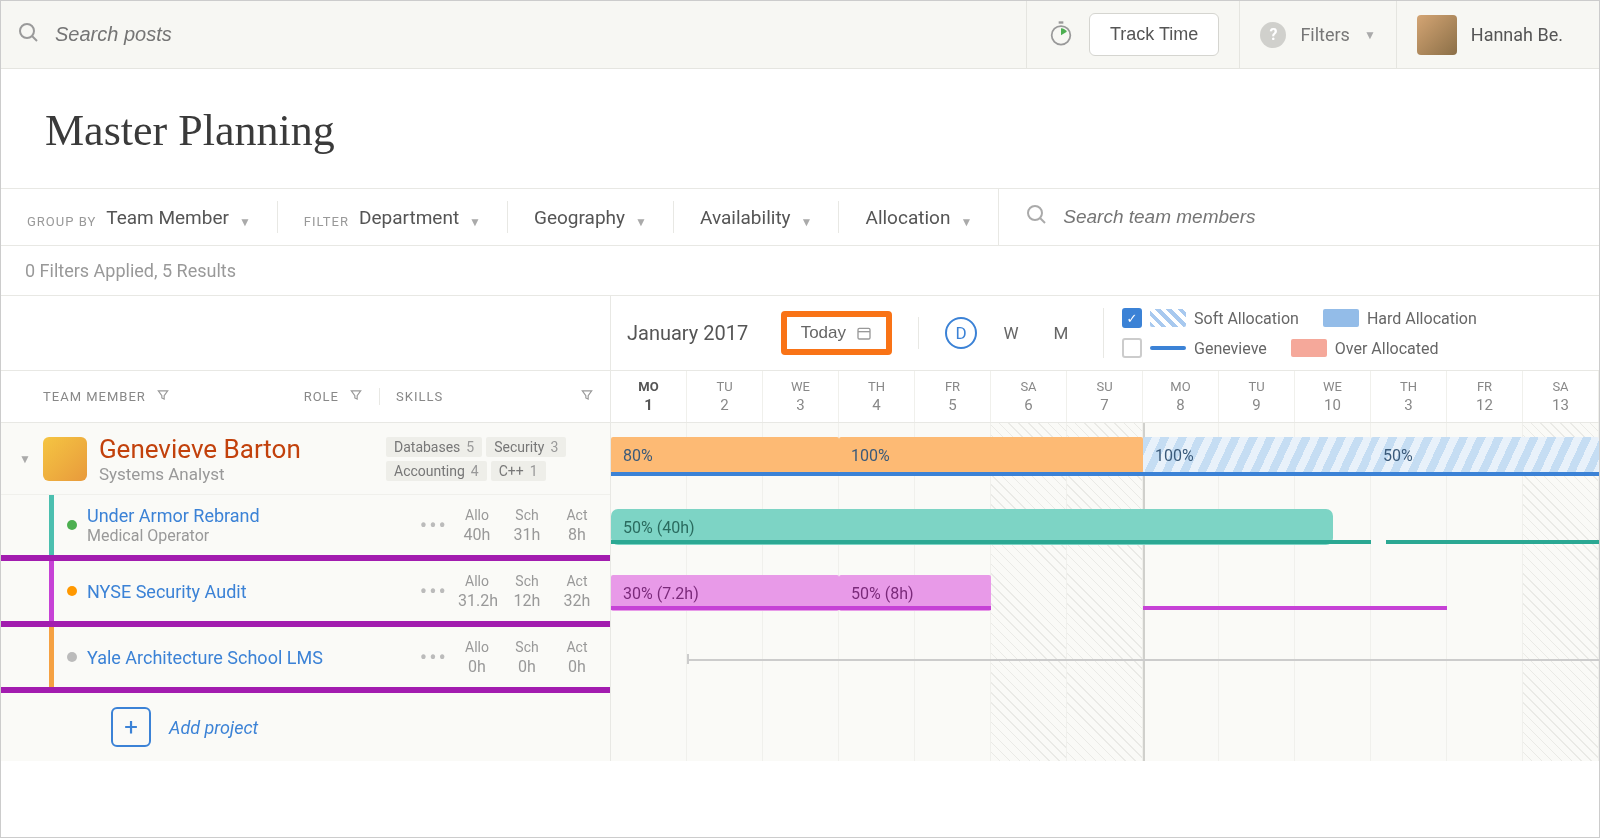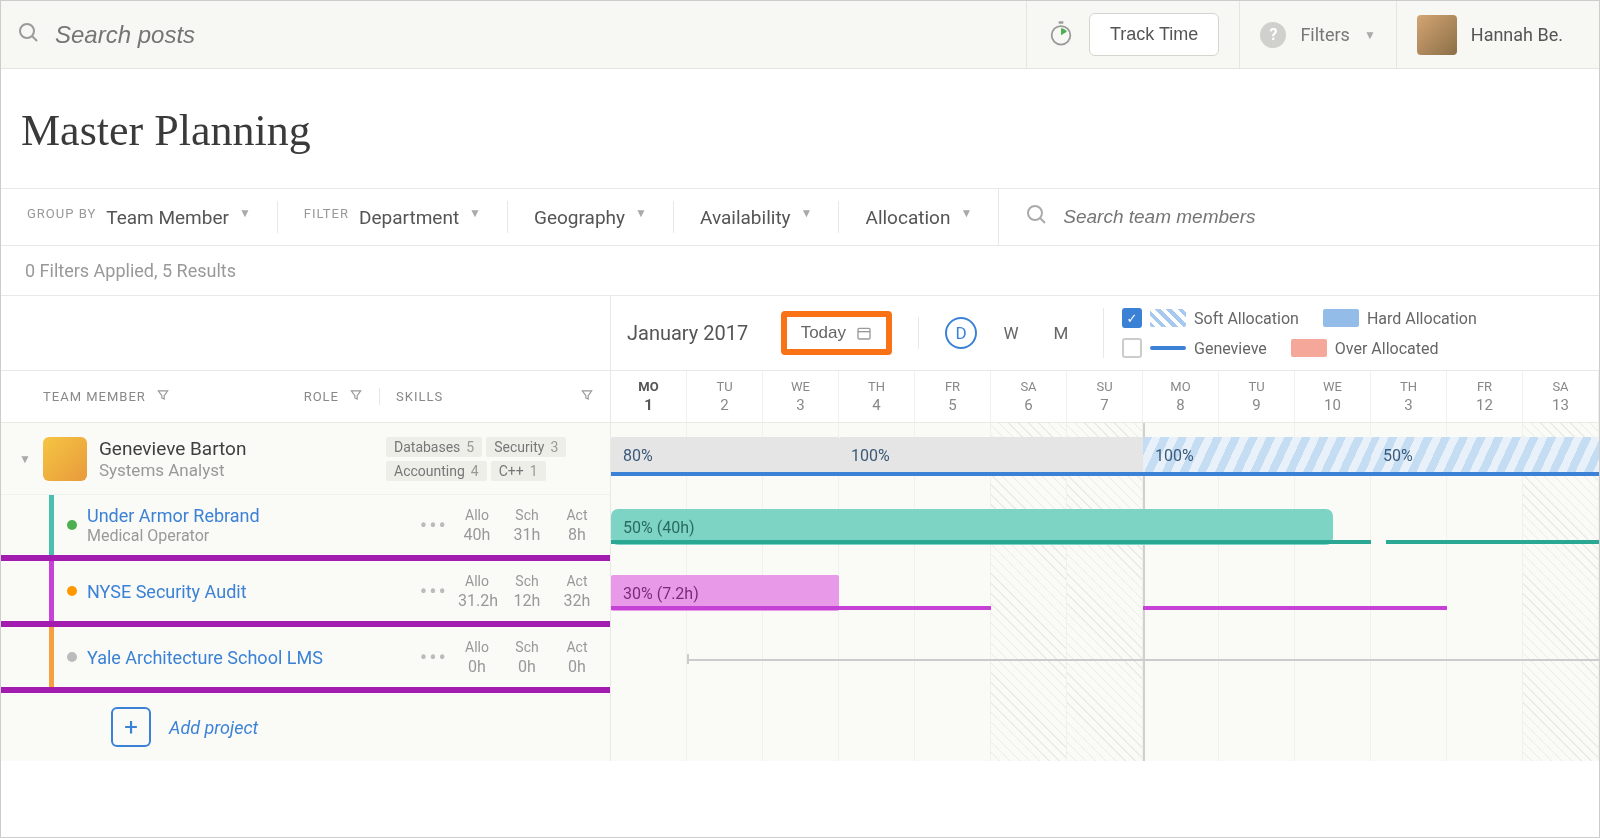--- a/index.html
+++ b/index.html
@@ -1,34 +1,34 @@
 <!DOCTYPE html>
 <html><head>
 <meta charset="utf-8">
 <style>
 * { box-sizing: border-box; margin: 0; padding: 0; }
 body { font-family: -apple-system, BlinkMacSystemFont, "Segoe UI", Roboto, sans-serif; color: #4a4a4a; background: #fff; width: 1600px; height: 838px; overflow: hidden; border: 1px solid #ccc; }
 .topbar { height: 68px; background: #f7f7f3; border-bottom: 1px solid #e5e5e0; display: flex; align-items: center; padding: 0 16px; }
 .search-wrap { flex: 1; display: flex; align-items: center; gap: 14px; }
 .search-icon svg { width: 24px; height: 24px; stroke: #9a9a9a; fill: none; stroke-width: 2; }
-.search-input { border: none; background: transparent; font-size: 24px; font-style: italic; color: #9a9a9a; outline: none; width: 400px; }
+.search-input { border: none; background: transparent; font-size: 20px; font-style: italic; color: #9a9a9a; outline: none; width: 400px; }
 .topbar-right { display: flex; align-items: center; height: 100%; }
 .topbar-seg { border-left: 1px solid #e5e5e0; height: 100%; display: flex; align-items: center; padding: 3px 20px; gap: 14px; }
 .timer-icon { width: 28px; height: 28px; }
 .track-btn { background: #fff; border: 1px solid #d5d5d0; border-radius: 6px; padding: 10px 20px; font-size: 18px; color: #555; cursor: pointer; }
 .help-circle { width: 26px; height: 26px; border-radius: 50%; background: #d0d0cc; color: #fff; display: flex; align-items: center; justify-content: center; font-size: 16px; font-weight: bold; }
 .support-label { font-size: 18px; color: #777; }
 .chev { color: #aaa; font-size: 12px; }
 .avatar { width: 40px; height: 40px; border-radius: 4px; background: linear-gradient(135deg,#d4a574,#8b6f47); }
 .user-name { font-size: 18px; color: #555; }
 
-.page-title { font-family: Georgia, serif; font-size: 44px; font-weight: 400; color: #3a3a3a; padding: 36px 20px 32px; }
+.page-title { font-family: Georgia, serif; font-size: 44px; font-weight: 400; color: #3a3a3a; padding: 36px 44px 32px; }
 
 .filter-bar { border-top: 1px solid #e8e8e4; border-bottom: 1px solid #e8e8e4; height: 58px; display: flex; align-items: center; padding: 0 26px; gap: 0; }
-.filter-group { display: flex; align-items: flex-start; gap: 10px; padding-right: 26px; }
+.filter-group { display: flex; align-items: flex-end; gap: 10px; padding-right: 26px; }
 .filter-label { font-size: 13px; color: #999; letter-spacing: 1px; }
 .filter-val { font-size: 19px; color: #555; }
 .filter-sep { width: 1px; height: 32px; background: #e8e8e4; margin-right: 26px; }
 .search-members { display: flex; align-items: center; gap: 14px; margin-left: auto; padding-left: 26px; border-left: 1px solid #e8e8e4; height: 100%; flex:1;}
 .search-members input { border: none; font-size: 19px; font-style: italic; color: #9a9a9a; outline: none; }
 
 .results-bar { padding: 14px 24px; font-size: 18px; color: #999; border-bottom: 1px solid #e8e8e4; }
 
 .timeline-header { display: flex; border-bottom: 1px solid #e8e8e4; }
 .left-pane { width: 610px; flex-shrink: 0; border-right: 1px solid #e8e8e4; }
@@ -66,21 +66,21 @@
 .body-right { flex: 1; position: relative; }
 .grid-bg { position: absolute; inset: 0; display: flex; }
 .grid-col { flex: 1; border-right: 1px solid #f0f0ec; }
 .grid-col.weekend { background: repeating-linear-gradient(45deg,transparent,transparent 6px,#eaeae6 6px,#eaeae6 7px); }
 .week-divider { position: absolute; top: 0; bottom: 0; width: 2px; background: #d0d0cc; left: calc(100% / 13 * 7); }
 
 .member-row { display: flex; align-items: center; padding: 10px 14px 10px 18px; gap: 12px; border-bottom: 1px solid #f0f0ec; min-height: 72px; }
 .collapse-arrow { color: #aaa; font-size: 12px; cursor: pointer; }
 .member-avatar { width: 44px; height: 44px; border-radius: 6px; background: linear-gradient(135deg,#f5c542,#e89a3c); flex-shrink: 0; }
 .member-info { flex: 1; }
-.member-name { font-size: 19px; color: #404040; }
+.member-name { font-size: 26px; color: #c2410c; }
 .member-role { font-size: 17px; color: #999; }
 .skills { display: flex; flex-wrap: wrap; gap: 4px; width: 210px; }
 .skill-tag { background: #eeeee9; border-radius: 2px; padding: 2px 8px; font-size: 14px; color: #777; display: flex; gap: 6px; }
 .skill-tag .cnt { color: #999; }
 
 .project-row { display: flex; align-items: center; padding: 8px 14px 8px 48px; border-bottom: 6px solid #a21caf; min-height: 66px; position: relative; }
 .color-bar { position: absolute; left: 48px; top: 0; bottom: 0; width: 5px; }
 .cb-teal { background: #4bbfaf; }
 .cb-magenta { background: #c642d6; }
 .cb-orange { background: #f5a142; }
@@ -98,21 +98,21 @@
 .stats .val { font-size: 16px; margin-top: 2px; }
 .add-row { display: flex; align-items: center; gap: 18px; padding: 14px 14px 14px 110px; }
 .add-btn { width: 40px; height: 40px; border: 2px solid #3b82d6; border-radius: 6px; display: flex; align-items: center; justify-content: center; color: #3b82d6; font-size: 24px; cursor: pointer; }
 .add-label { font-size: 18px; font-style: italic; color: #3b82d6; cursor: pointer; }
 
 .lanes { position: relative; }
 .lane { position: relative; border-bottom: 1px solid transparent; }
 .lane-member { height: 72px; }
 .lane-proj { height: 66px; }
 .bar { position: absolute; height: 36px; top: 14px; border-radius: 2px; display: flex; align-items: center; padding: 0 12px; font-size: 16px; color: #3a5a7a; }
-.bar-blue-hard { background: #e5e5e5; }
+.bar-blue-hard { background: #fdba74; }
 .bar-blue-soft { background: repeating-linear-gradient(115deg,#c5ddf3,#c5ddf3 8px,#e8f1fa 8px,#e8f1fa 16px); }
 .underline-blue { position: absolute; height: 4px; background: #3b82d6; bottom: 18px; }
 .bar-teal { background: #7dd4c5; color: #2a6b5f; }
 .underline-teal { position: absolute; height: 4px; background: #2ba893; bottom: 16px; }
 .bar-magenta { background: #e89ae8; color: #7a2a7a; }
 .bar-magenta-soft { background: repeating-linear-gradient(115deg,#f0c5f0,#f0c5f0 8px,#faf0fa 8px,#faf0fa 16px); color:#7a2a7a;}
 .underline-mag { position: absolute; height: 4px; background: #c642d6; bottom: 16px; }
 .thin-line { position: absolute; height: 2px; background: #ccc; top: 32px; }
 .tick { position: absolute; width: 2px; height: 10px; background: #ccc; top: 27px; }
 </style>
@@ -433,20 +433,21 @@
           <div class="bar bar-blue-soft" style="left: 76.9231%; width: 23.0769%;">50%</div>
           <div class="underline-blue" style="left: 0%; width: 100%;"></div>
         </div>
         <div class="lane lane-proj">
           <div class="bar bar-teal" style="left: 0%; width: 73.0769%; border-radius: 7px;">50% (40h)</div>
           <div class="underline-teal" style="left: 0%; width: 76.9231%;"></div>
           <div class="underline-teal" style="left: 78.4615%; width: 21.5385%;"></div>
         </div>
         <div class="lane lane-proj">
           <div class="bar bar-magenta" style="left: 0%; width: 23.0769%;">30% (7.2h)</div>
+          <div class="bar bar-magenta" style="left: 23.0769%; width: 15.3846%;">50% (8h)</div>
           <div class="underline-mag" style="left: 0%; width: 38.4615%;"></div>
           <div class="underline-mag" style="left: 53.8462%; width: 30.7692%;"></div>
         </div>
         <div class="lane lane-proj">
           <div class="thin-line" style="left: 7.69231%; width: 92.3077%;"></div>
           <div class="tick" style="left: 7.69231%;"></div>
         </div>
       </div>
   </div>
 </div>

